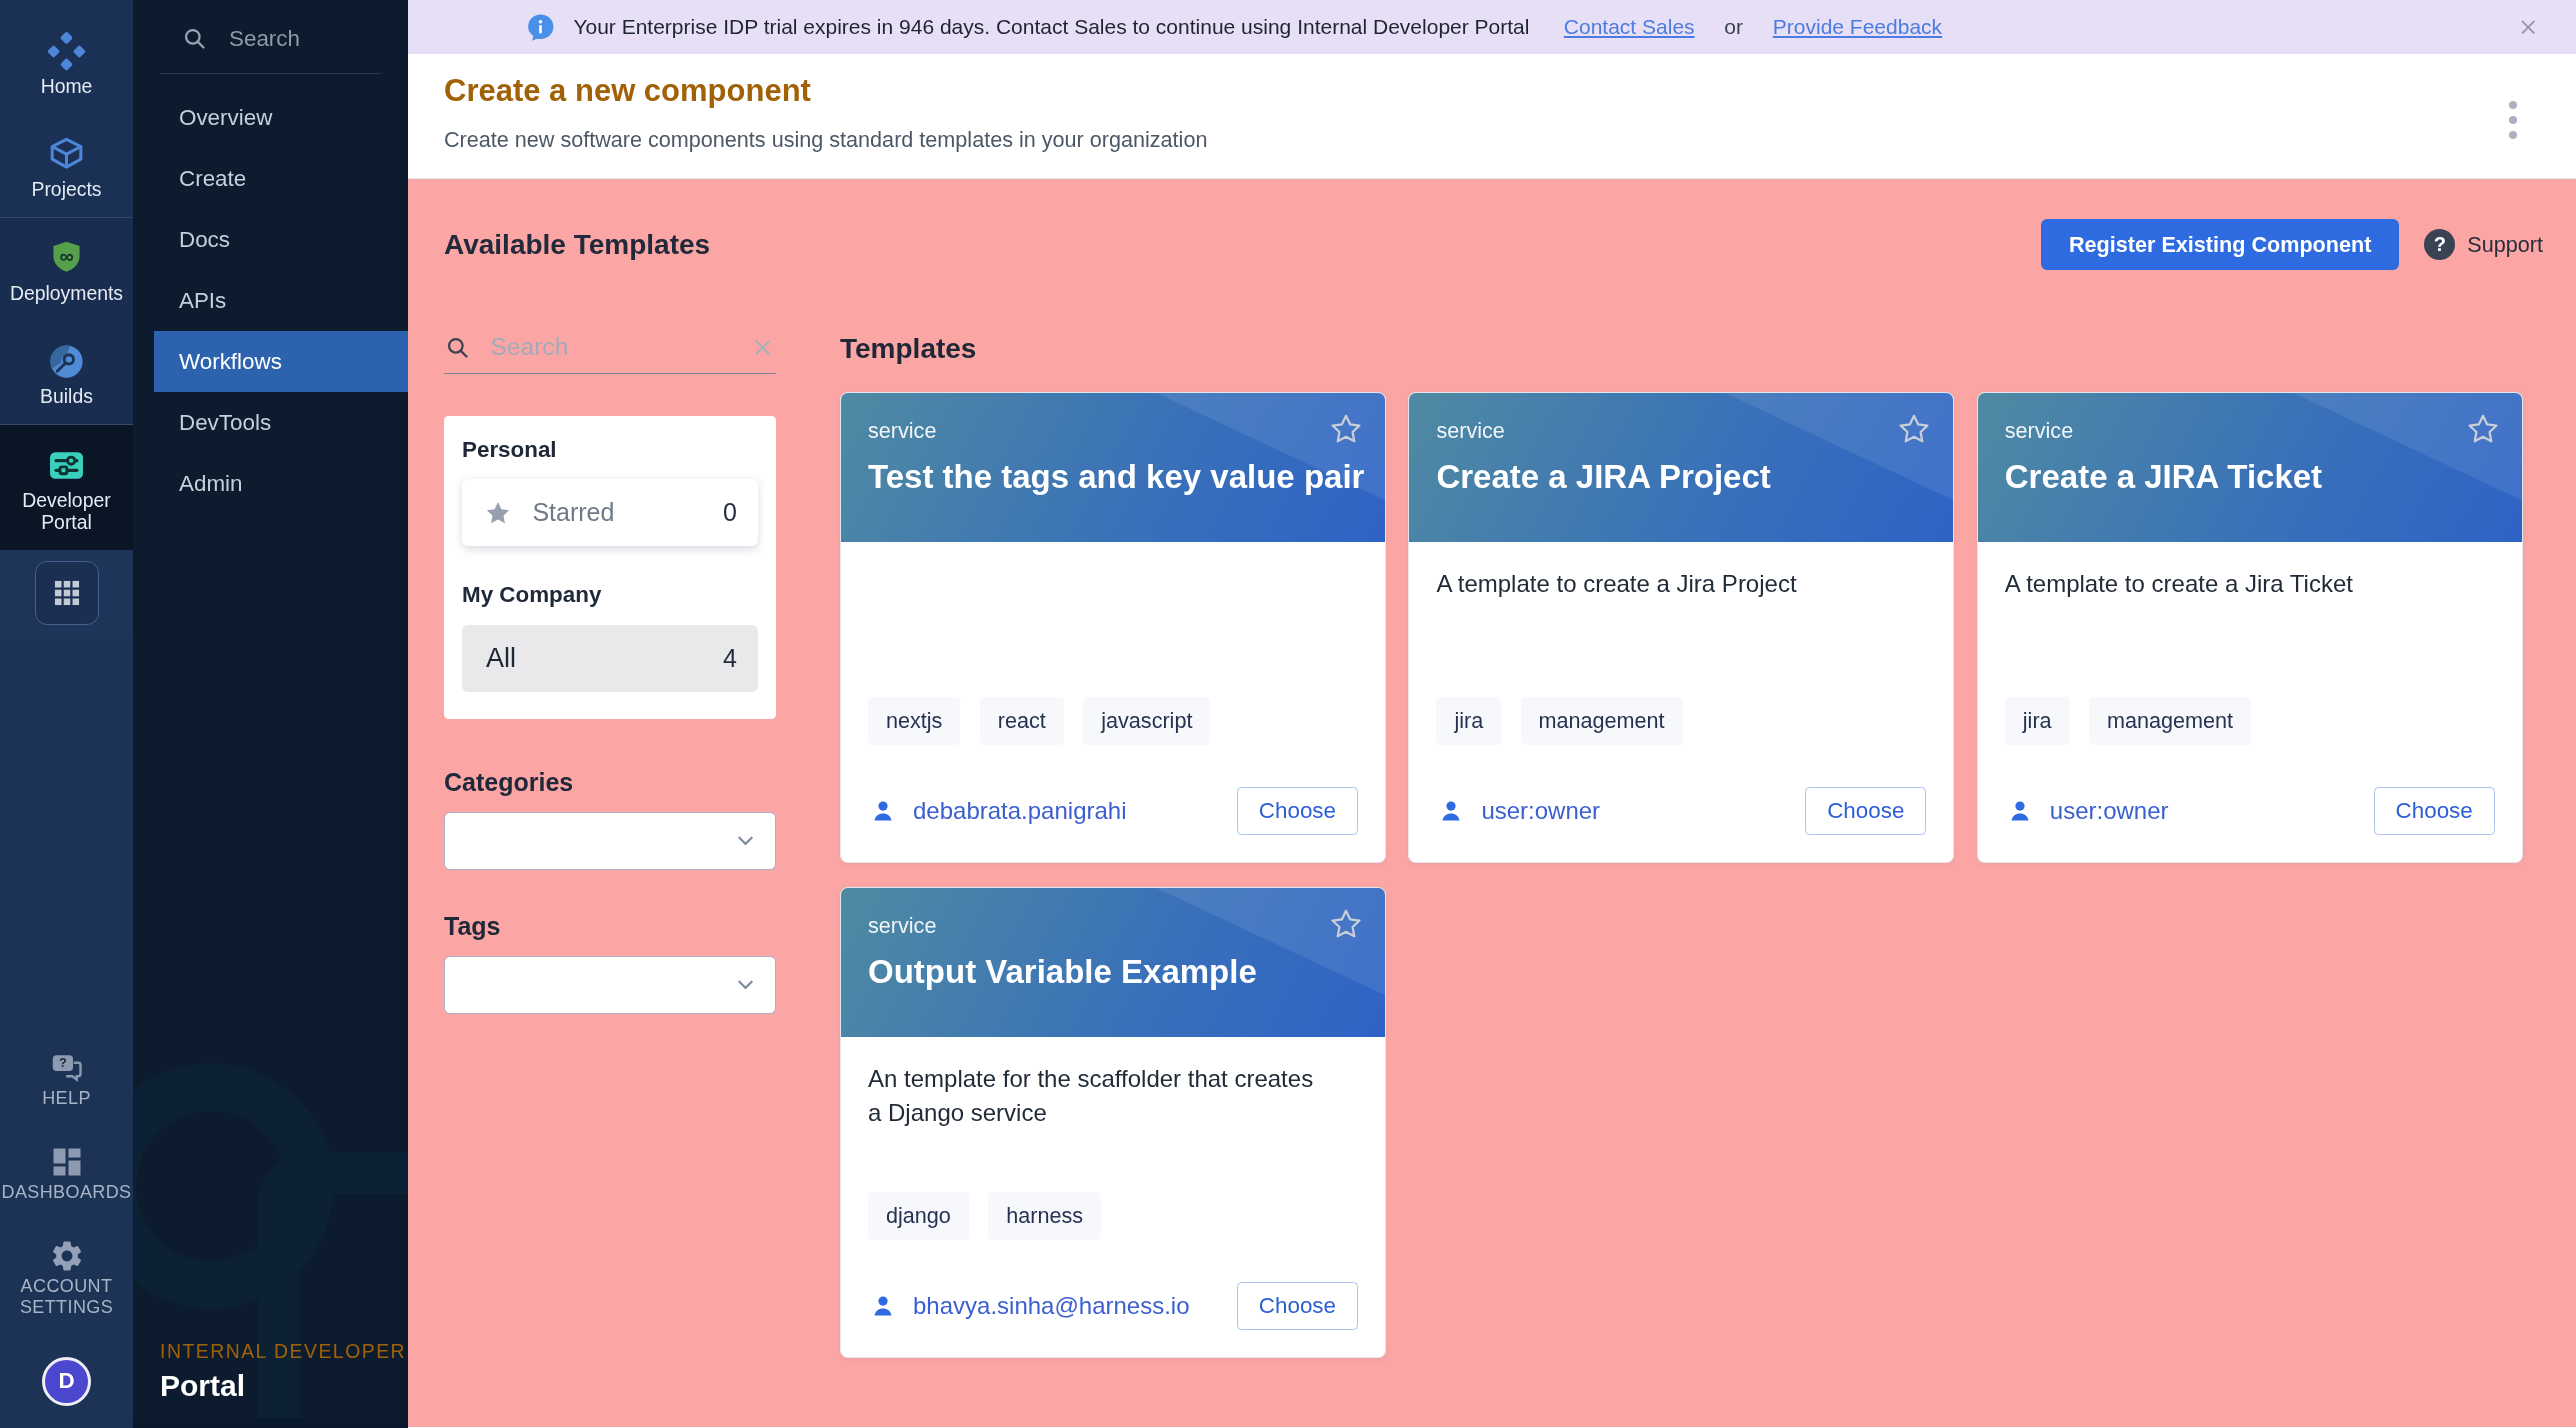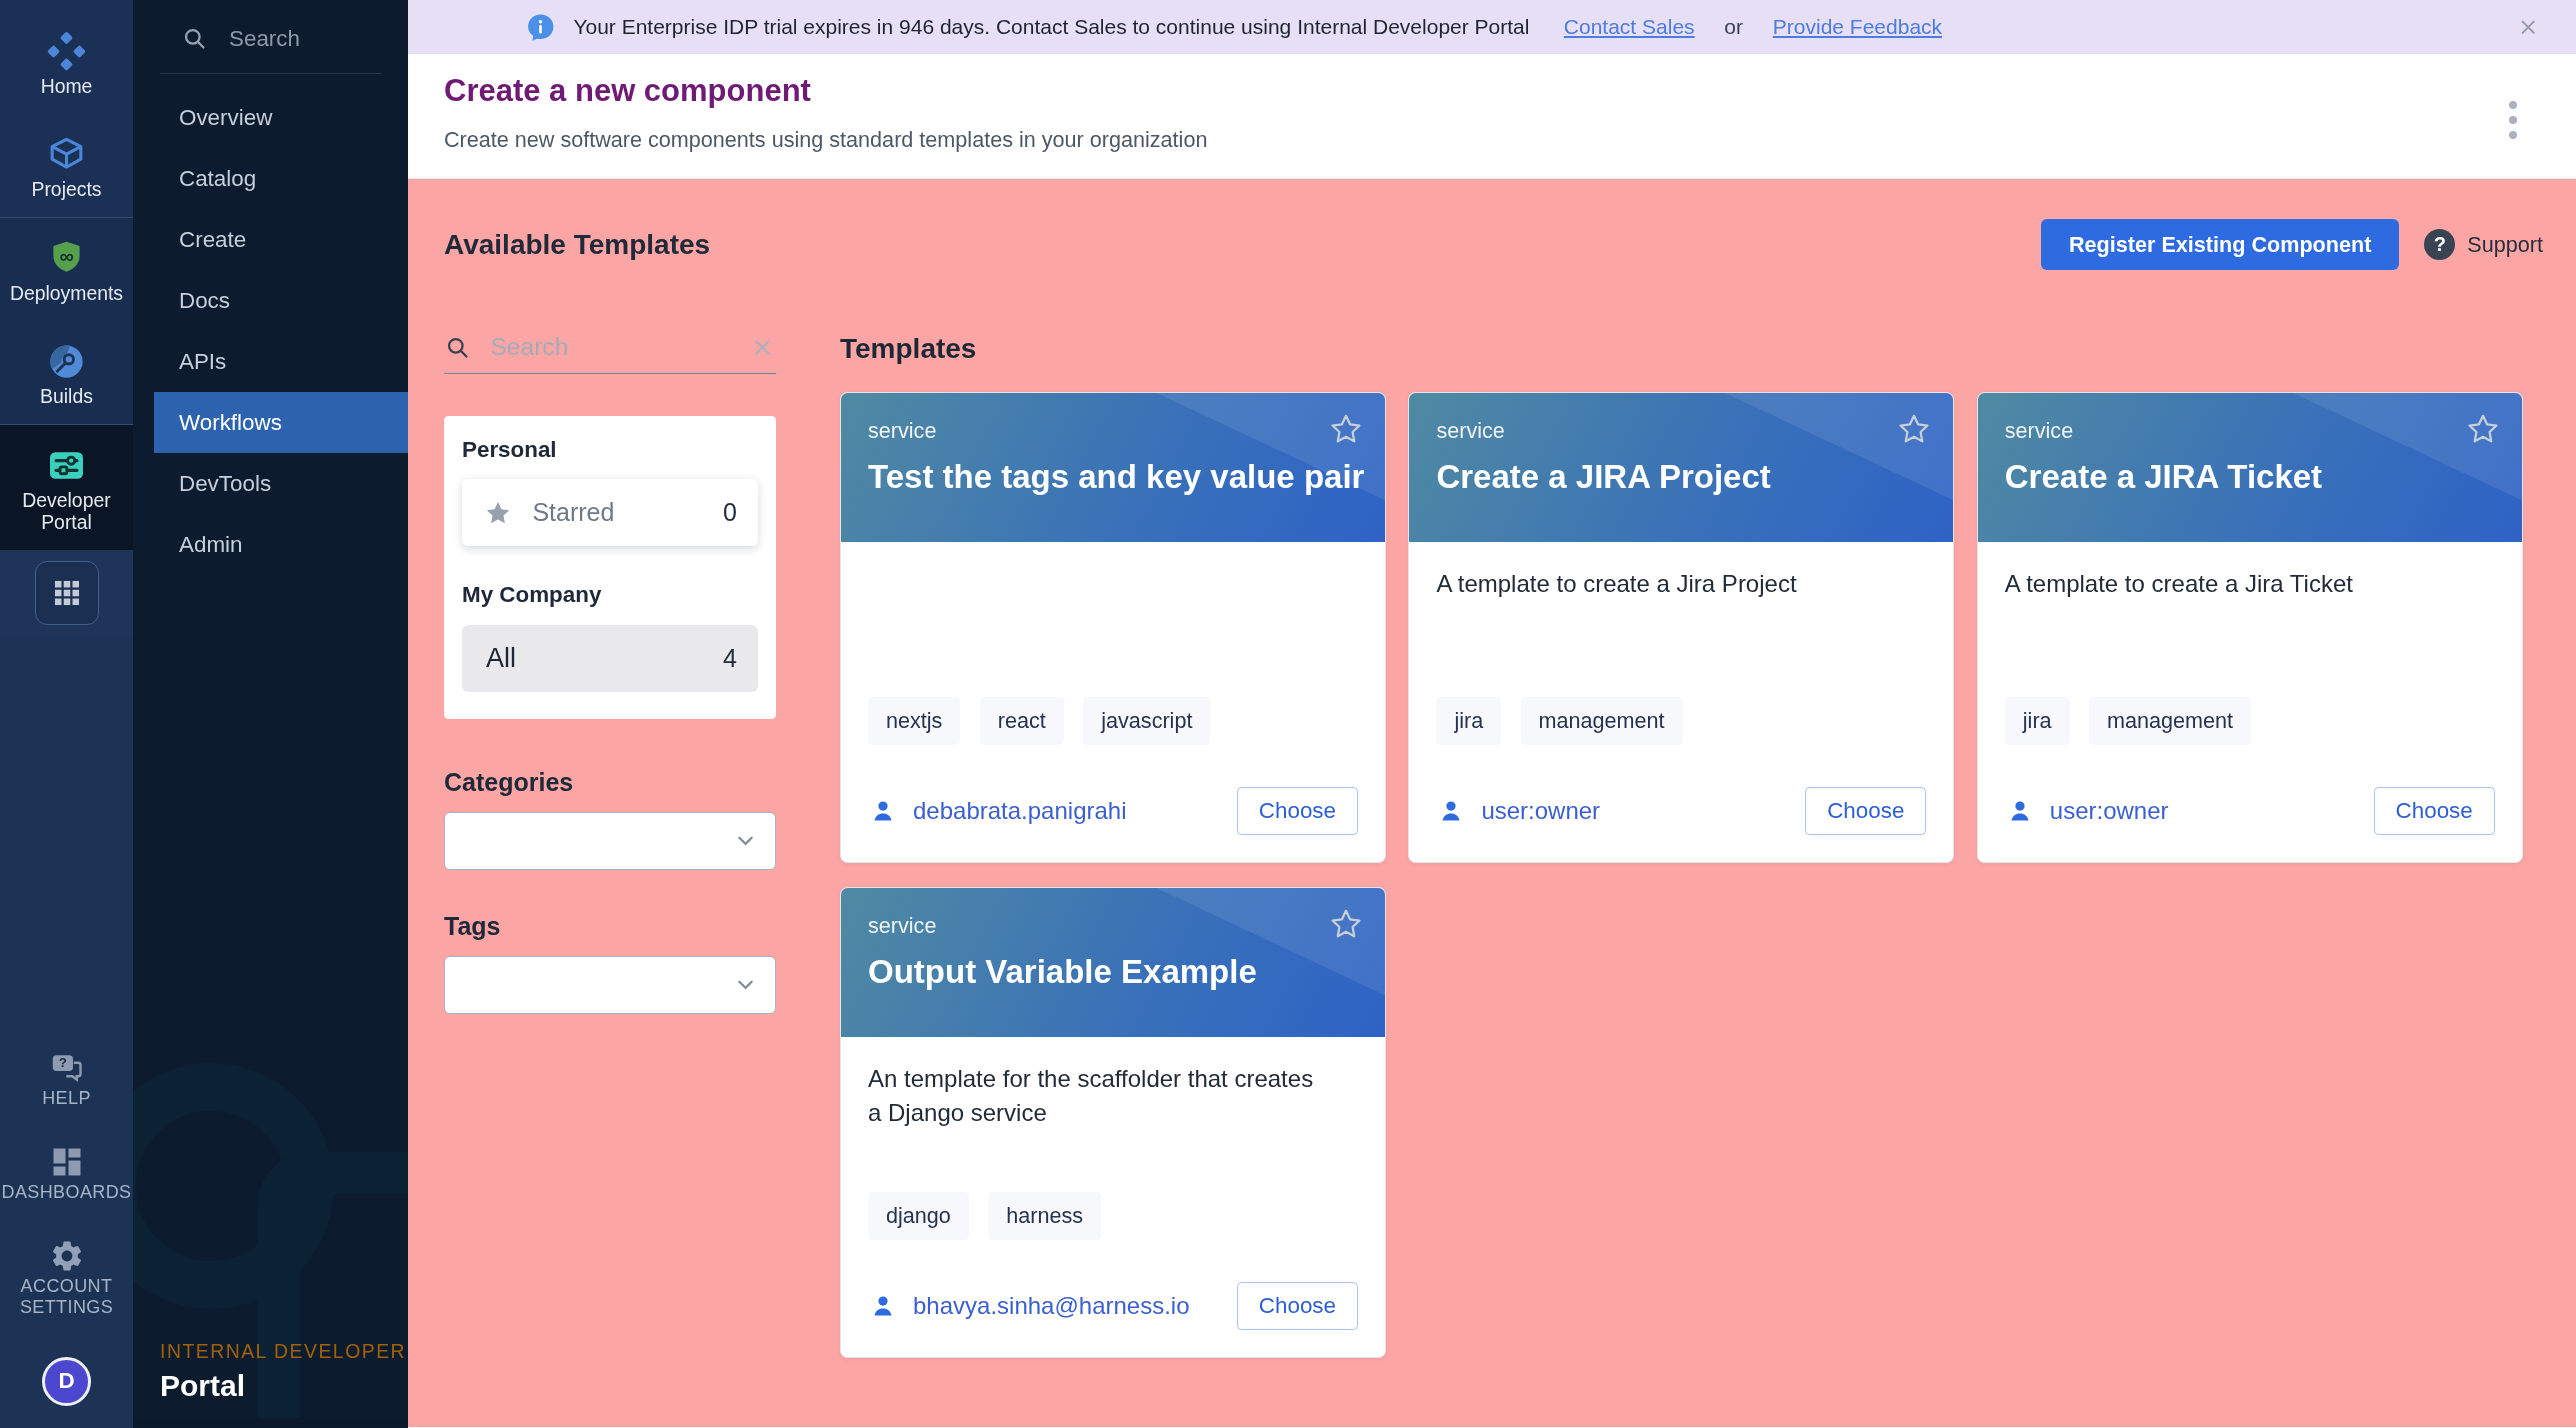--- a/index.html
+++ b/index.html
@@ -58,21 +58,21 @@
   .banner svg.info { width:33px; height:33px; flex:none; }
   .banner-text { font-size:21px; color:#1F2430; }
   .banner-link { font-size:21px; color:#4C7CDF; text-decoration:underline; cursor:pointer; margin-left:18px; }
   .banner-or { font-size:21px; color:#3A4250; margin-left:13.4px; }
   .banner-link + .banner-or + .banner-link { margin-left:13.4px; }
   .banner-close { position:absolute; right:33px; top:50%; transform:translateY(-50%);
     width:30px; height:30px; cursor:pointer; color:#9398A4; display:flex; align-items:center; justify-content:center; }
   .banner-close svg { width:22.4px; height:22.4px; }
 
   .page-header { height:124px; padding:19.4px 48px 0 36px; position:relative; }
-  .page-title { font-size:31px; font-weight:600; color:#701a75; }
+  .page-title { font-size:31px; font-weight:600; color:#a16207; }
   .page-subtitle { font-size:21.6px; color:#4D5866; margin-top:18px; }
   .kebab { position:absolute; right:48px; top:40px; width:30px; height:52px; cursor:pointer;
     display:flex; flex-direction:column; align-items:center; justify-content:center; gap:6.7px; }
   .kebab i { width:8.2px; height:8.2px; border-radius:50%; background:#ABB1BF; }
 
   .content { height:1249px; background:#fca5a5; border-top:0.7px solid #E3E8EF; padding:0 33px 0 36px; }
   .toolbar { display:flex; align-items:center; padding-top:40px; }
   .toolbar-heading { font-size:28px; font-weight:600; color:#212A3A; }
   .toolbar-right { margin-left:auto; display:flex; align-items:center; gap:25px; }
   .btn-primary { height:51px; padding:0 28px; border:none; border-radius:6px; background:#2E6BE0;
@@ -251,21 +251,20 @@
           <svg viewBox="0 0 24 24" style="width: 100%; height: 100%;">
             <circle cx="10.5" cy="10.5" r="6" fill="none" stroke="currentColor" stroke-width="2"></circle>
             <line x1="15.2" y1="15.2" x2="20" y2="20" stroke="currentColor" stroke-width="2" stroke-linecap="round"></line>
           </svg>
         </span>
       <span class="sb-search-text">Search</span>
     </div>
     <div class="sb-divider"></div>
     <nav class="sb-menu">
         <div class="sb-item">Overview</div>
-        <div class="sb-item">Catalog</div>
         <div class="sb-item">Create</div>
         <div class="sb-item">Docs</div>
         <div class="sb-item">APIs</div>
         <div class="sb-item active">Workflows</div>
         <div class="sb-item">DevTools</div>
         <div class="sb-item">Admin</div>
       </nav>
     <div class="wm-circle"></div>
     <div class="wm-rect"></div>
     <div class="sb-footer">

